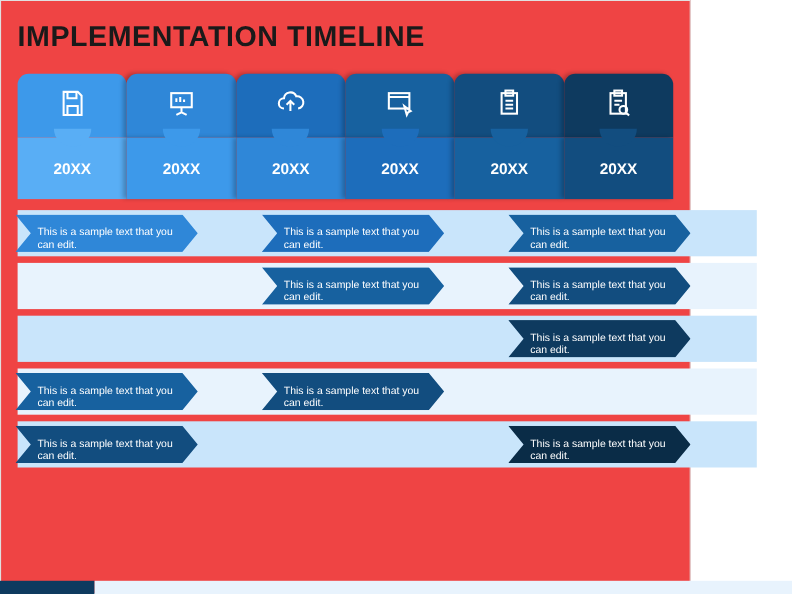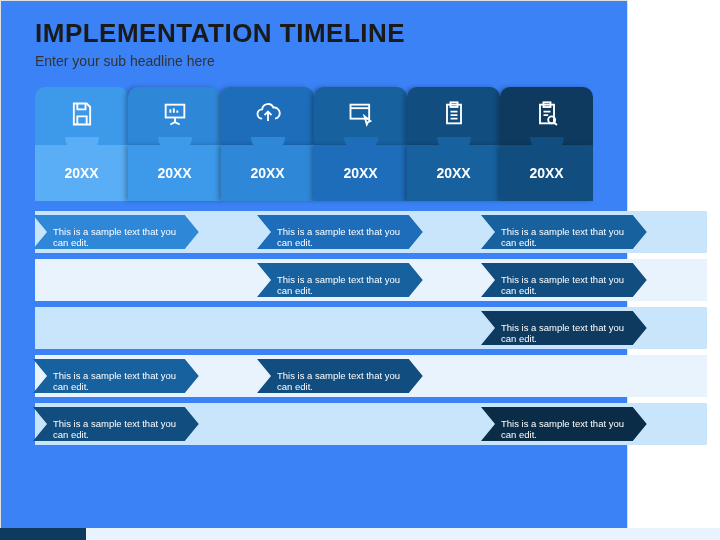--- a/index.html
+++ b/index.html
@@ -1,17 +1,17 @@
 <!DOCTYPE html>
 <html><head>
 <meta charset="utf-8">
 <style>
 *{margin:0;padding:0;box-sizing:border-box}
 body{font-family:Arial,sans-serif;background:#fff;width:720px;height:540px;overflow:hidden;position:relative}
-.slide{width:628px;height:540px;padding:18px 35px;background:#3b82f6;box-shadow:0 0 0 1px #e0e0e0 inset}
+.slide{width:628px;height:540px;padding:18px 16px;background:#ef4444;box-shadow:0 0 0 1px #e0e0e0 inset}
 .title{font-size:26px;font-weight:bold;letter-spacing:.5px;color:#1a1a1a}
 .subtitle{font-size:14px;color:#333;margin-top:4px}
 .timeline{margin-top:18px}
 .tabs{display:flex;gap:0}
 .tab{flex:1;position:relative;border-radius:10px 10px 0 0;height:58px;display:flex;align-items:center;justify-content:center}
 .tab:not(:first-child){box-shadow:-3px 0 4px rgba(0,0,0,.25)}
 .tab svg{stroke:#fff;fill:none;stroke-width:1.6}
 .years{display:flex}
 .year{flex:1;position:relative;height:56px;display:flex;align-items:center;justify-content:center;color:#fff;font-weight:bold;font-size:14px}
 .year:not(:first-child){box-shadow:-3px 0 4px rgba(0,0,0,.25)}
@@ -24,21 +24,20 @@
 .arrow .txt{position:relative;z-index:2}
 .arrow::before{content:"";position:absolute;inset:0;background:var(--bg);clip-path:polygon(0 0,calc(100% - 14px) 0,100% 50%,calc(100% - 14px) 100%,0 100%,14px 50%)}
 .bottom-strip{position:absolute;left:0;bottom:0;right:0;height:12px;display:flex}
 .bottom-strip div{height:100%}
 </style>
 </head>
 <body>
 
 <div class="slide">
   <div class="title">IMPLEMENTATION TIMELINE</div>
-  <div class="subtitle">Enter your sub headline here</div>
 
   <div class="timeline">
     <div class="tabs" id="tabs">
         <div class="tab" style="background: rgb(61, 153, 234);">
           <span><svg width="28" height="28" viewBox="0 0 24 24">
               <path d="M5 3h11l3 3v15H5z"></path>
               <path d="M8 3v5h7V3M8 21v-7h8v7"></path>
             </svg></span>
         </div>
         <div class="tab" style="background: rgb(47, 135, 216);">

